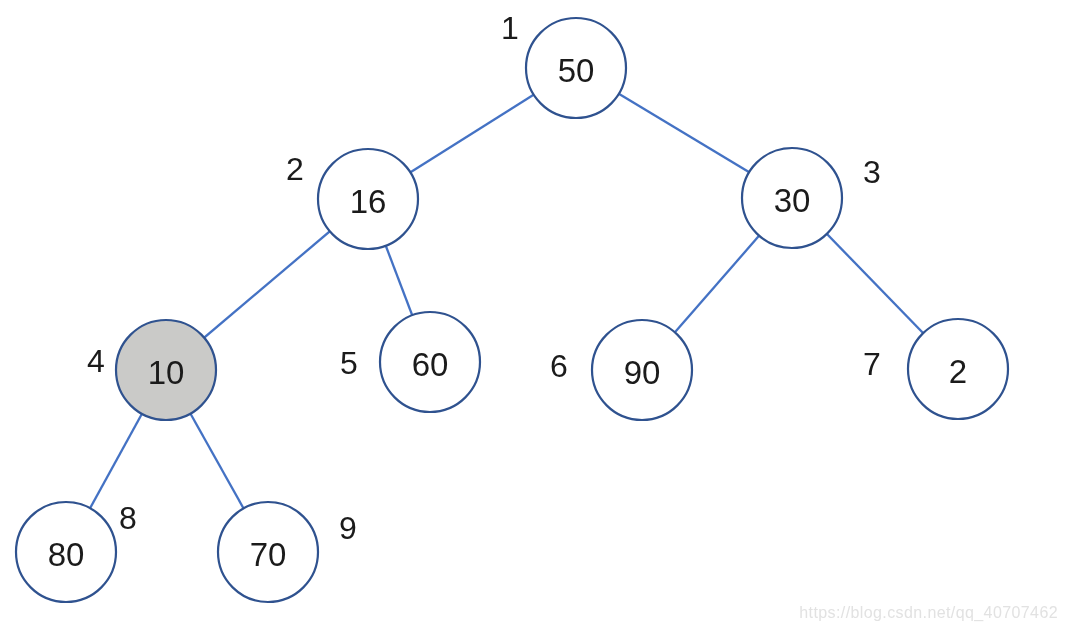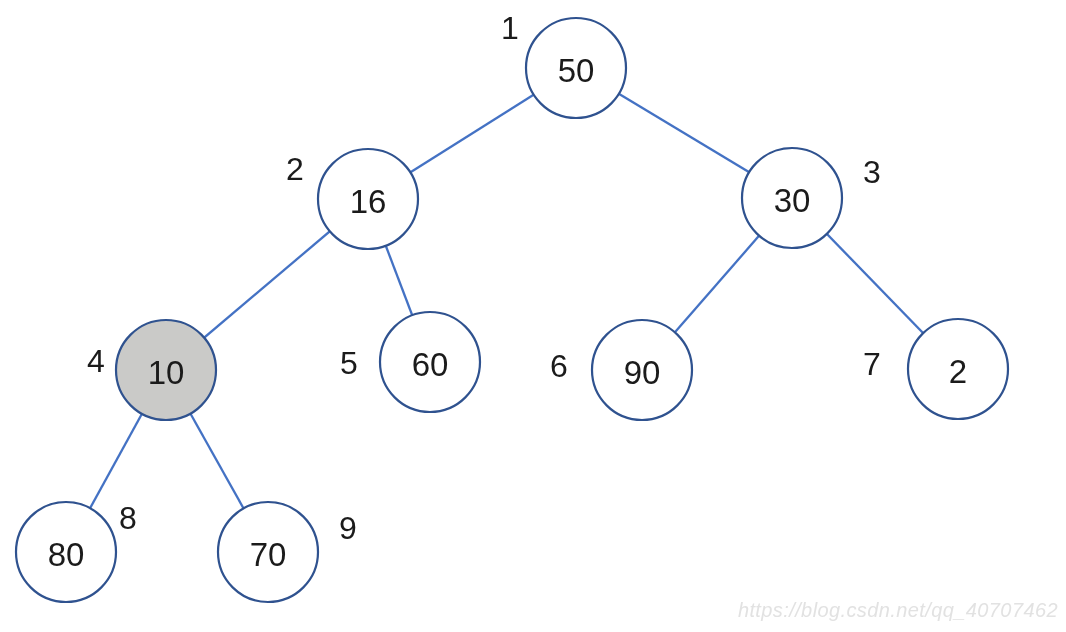--- a/index.html
+++ b/index.html
@@ -17,25 +17,24 @@
   }
   #tree-svg {
     position: absolute;
     left: 0;
     top: 0;
   }
   #watermark {
     position: absolute;
     right: 8px;
     bottom: 10px;
-    font-size: 20px;
+    font-size: 16px;
     letter-spacing: 0.4px;
     color: #e2e2e2;
     user-select: none;
-    font-style: italic;
   }
   .node-value-text, .node-index-text {
     font-family: "Liberation Sans", "DejaVu Sans", sans-serif;
   }
 </style>
 </head>
 <body>
 
 <div id="canvas">
   <svg id="tree-svg" width="1066" height="632" viewBox="0 0 1066 632">

